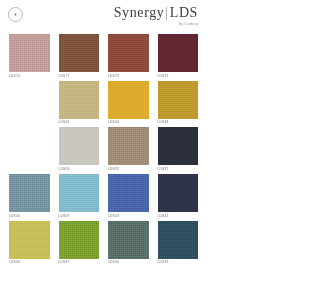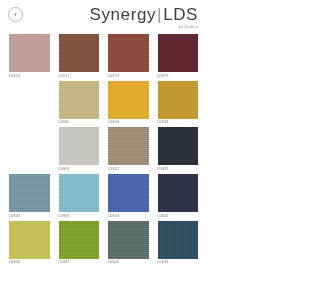--- a/index.html
+++ b/index.html
@@ -39,25 +39,26 @@
   }
   .back-button svg { display: block; }
   .brand {
     position: absolute;
     right: 9px;
     top: 6px;
     text-align: right;
     line-height: 1;
   }
   .brand-title {
-    font-size: 17px;
+    font-size: 14px;
     letter-spacing: 0.6px;
     color: #3e3e3e;
     font-weight: 400;
     white-space: nowrap;
+    font-family: Liberation Serif, serif;
   }
   .brand-sep {
     color: #9a9a9a;
     padding: 0 1px;
   }
   .brand-sub {
     font-size: 3.6px;
     letter-spacing: 0.3px;
     color: #8d8d8d;
     margin-top: 2.5px;

